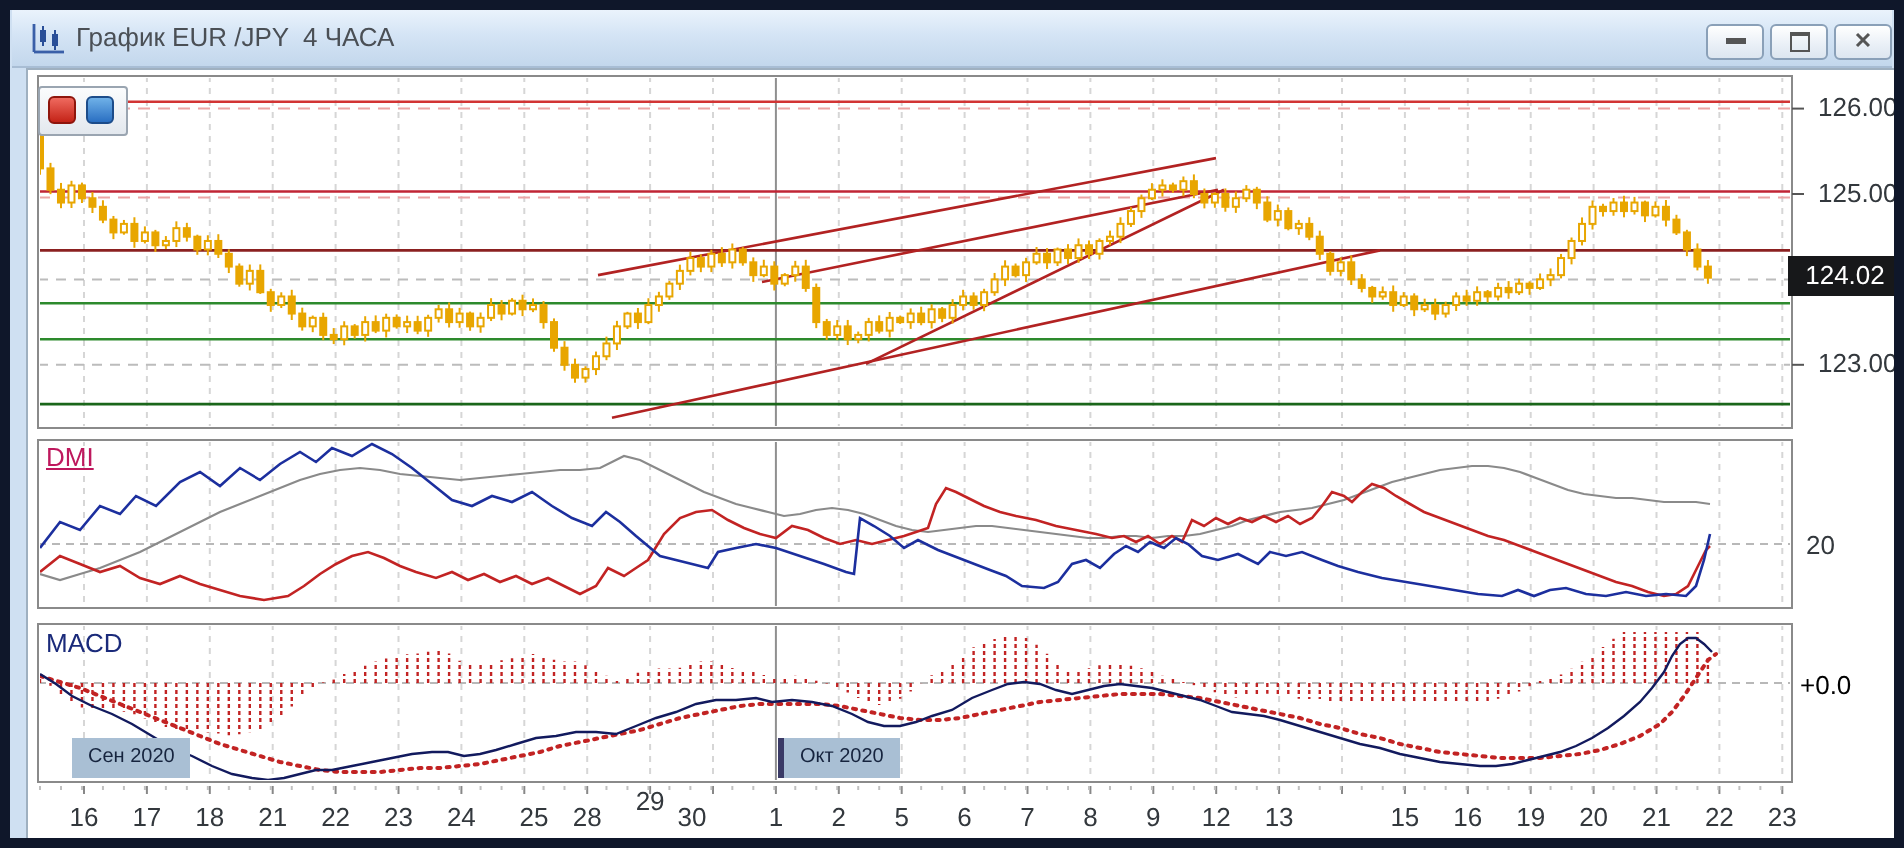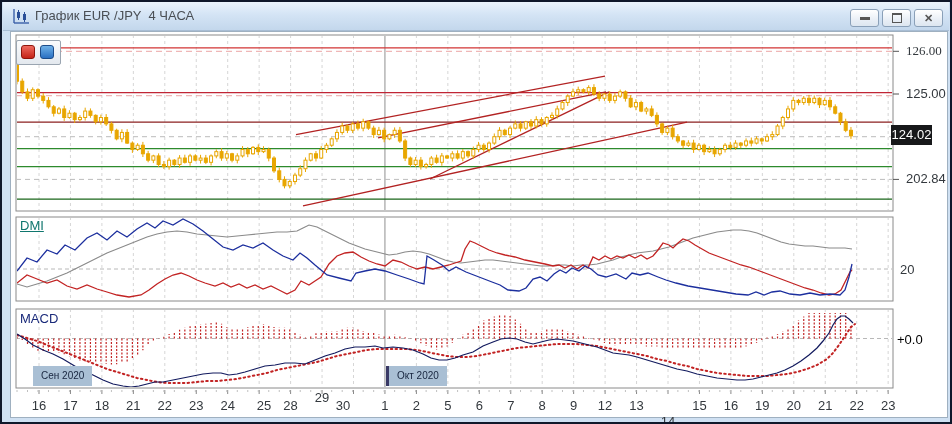--- a/index.html
+++ b/index.html
@@ -1,35 +1,35 @@
 <!DOCTYPE html>
 <html><head>
 <meta charset="utf-8">
 <style>
   html,body{margin:0;padding:0;background:#eef2f6;font-family:"Liberation Sans",sans-serif;}
-  #win{position:relative;width:952px;height:424px;background:#cfe0f2;border:2px solid #0f172a;box-sizing:border-box;overflow:hidden;}
+  #win{position:relative;width:952px;height:424px;background:#cfe0f2;border:5px solid #0f172a;box-sizing:border-box;overflow:hidden;}
   #titlebar{position:absolute;left:1px;top:0;right:1px;height:28px;
     background:linear-gradient(#eaf3fc,#d4e4f5 45%,#c3d7ec);border-bottom:1px solid #a8bdd4;}
   #title-icon{position:absolute;left:9px;top:6px;width:18px;height:16px;}
   #title-text{position:absolute;left:32px;top:6px;font-size:13px;color:#4a4f55;white-space:pre;}
   .winbtn{position:absolute;top:7px;width:29px;height:18px;border:1px solid #8aa0b8;border-radius:3px;
     background:linear-gradient(#ffffff,#e9eff6 60%,#dde6f0);color:#444;font-size:11px;line-height:16px;
     text-align:center;box-sizing:border-box;cursor:default;}
   .winbtn .bar{display:inline-block;width:10px;height:3px;background:#555;margin-bottom:2px;}
   .winbtn .sq{display:inline-block;width:8px;height:7px;border:1px solid #555;border-top:2px solid #555;margin-top:3px;}
   .winbtn .x{font-weight:bold;color:#555;}
   #client{position:absolute;left:8px;top:29px;width:938px;height:387px;background:#ffffff;border:1px solid #9fb0c0;box-sizing:border-box;}
   #chart{position:absolute;left:0;top:0;}
   .panel-label{position:absolute;font-size:13px;}
-  #dmi-label{left:17px;top:215px;color:#0f766e;text-decoration:underline;}
+  #dmi-label{left:17px;top:215px;color:#be185d;text-decoration:underline;}
   #macd-label{left:17px;top:308px;color:#1a2a7a;text-align:center;}
   .month-box{position:absolute;height:20px;padding:0 8px;background:#a9bfd4;color:#16243e;
     font-size:10px;line-height:20px;top:363px;}
   .month-box.oct{border-left:3px solid #3a3a66;}
-  #price-badge{position:absolute;left:888px;top:122px;width:41px;height:20px;background:#17181a;
+  #price-badge{position:absolute;left:888px;top:122px;width:57px;height:20px;background:#17181a;
     color:#ffffff;font-size:13px;line-height:20px;text-align:center;}
   .axis-price{position:absolute;left:895px;font-size:13px;color:#33383d;}
   .axis-time{position:absolute;top:395px;font-size:13px;color:#33383d;transform:translateX(-50%);}
   #legend-panel{position:absolute;left:13px;top:37px;width:43px;height:23px;background:linear-gradient(#fbfcfd,#e3e8ee);
     border:1px solid #9aa5b1;border-radius:2px;}
   .legend-btn{position:absolute;top:4px;width:14px;height:14px;border-radius:3px;box-sizing:border-box;cursor:pointer;}
   #legend-red{left:4px;background:linear-gradient(#ef6a5f,#c42317);border:1px solid #8e150c;}
   #legend-blue{left:23px;background:linear-gradient(#6fb1e8,#2a6fc2);border:1px solid #1c4c8a;}
   #dmi-level{position:absolute;left:897px;top:259px;font-size:13px;color:#33383d;}
   #macd-zero{position:absolute;left:894px;top:329px;font-size:13px;color:#000000;}
@@ -786,23 +786,23 @@
     <div id="macd-label" class="panel-label" style="left:9px;top:279px;">MACD</div>
 
     <div class="month-box" style="left:22px;top:334px;">Сен 2020</div>
     <div class="month-box oct" style="left:375px;top:334px;">Окт 2020</div>
 
     <div id="price-badge" style="left:880px;top:93px;">124.02</div>
     <div id="dmi-level" style="left:889px;top:230px;">20</div>
     <div id="macd-zero" style="left:886px;top:300px;">+0.0</div>
 
     <div id="price-labels">
-        <div class="axis-price" style="top: 11.3px; font-family: Liberation Serif, serif;">126.00</div>
+        <div class="axis-price" style="top: 11.3px;">126.00</div>
         <div class="axis-price" style="top: 54px;">125.00</div>
-        <div class="axis-price" style="top: 139.4px;">202.84</div>
+        <div class="axis-price" style="top: 139.4px;">123.00</div>
       </div>
     <div id="time-labels">
         <div class="axis-time" style="left: 28px; top: 366px;">16</div>
         <div class="axis-time" style="left: 59.45px; top: 366px;">17</div>
         <div class="axis-time" style="left: 90.9px; top: 366px;">18</div>
         <div class="axis-time" style="left: 122.35px; top: 366px;">21</div>
         <div class="axis-time" style="left: 153.8px; top: 366px;">22</div>
         <div class="axis-time" style="left: 185.25px; top: 366px;">23</div>
         <div class="axis-time" style="left: 216.7px; top: 366px;">24</div>
         <div class="axis-time" style="left: 253px; top: 366px;">25</div>

